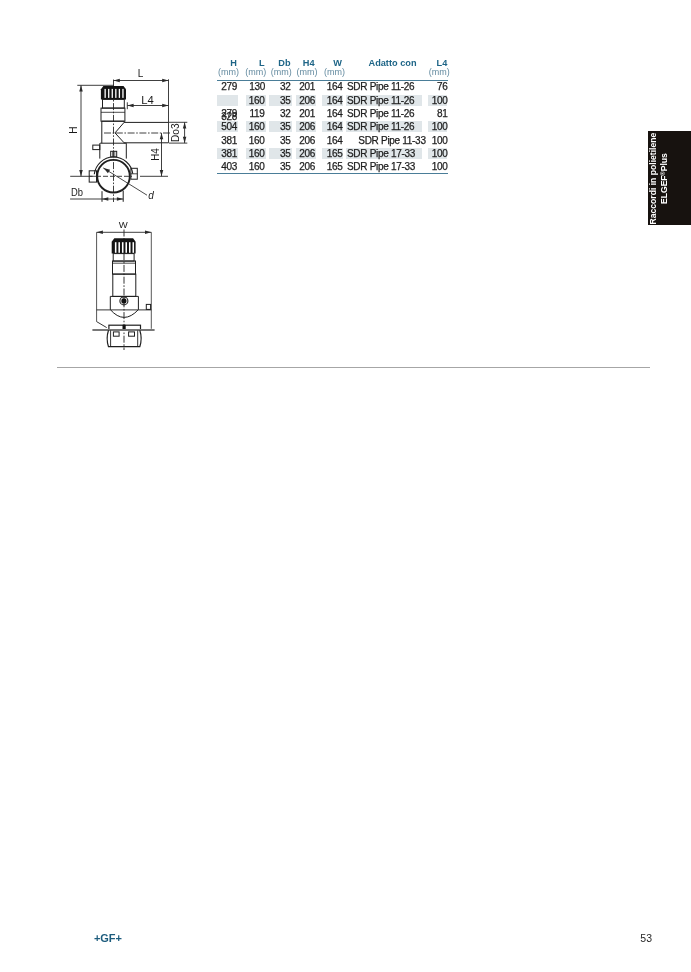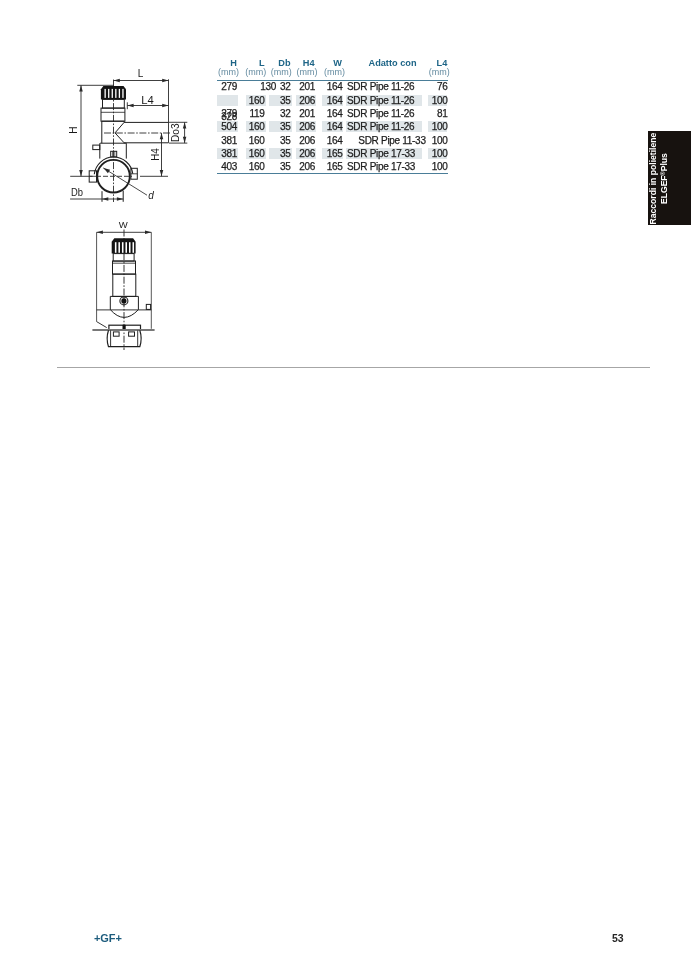--- a/index.html
+++ b/index.html
@@ -149,21 +149,21 @@
 <div class="a band" style="left:346.4px;top:121.3px;width:75.2px;height:11.0px;"></div>
 <div class="a band" style="left:428.3px;top:121.3px;width:19.1px;height:11.0px;"></div>
 <div class="a band" style="left:216.8px;top:147.9px;width:21.7px;height:11.0px;"></div>
 <div class="a band" style="left:245.8px;top:147.9px;width:19.9px;height:11.0px;"></div>
 <div class="a band" style="left:269.3px;top:147.9px;width:22.6px;height:11.0px;"></div>
 <div class="a band" style="left:296.4px;top:147.9px;width:19.9px;height:11.0px;"></div>
 <div class="a band" style="left:322.0px;top:147.9px;width:21.4px;height:11.0px;"></div>
 <div class="a band" style="left:346.4px;top:147.9px;width:75.2px;height:11.0px;"></div>
 <div class="a band" style="left:428.3px;top:147.9px;width:19.1px;height:11.0px;"></div>
 <div class="a num" style="left:197.0px;top:80.40px;width:40px;">279</div>
-<div class="a num" style="left:221px;top:80.40px;width:40px;padding-left:15px;">130</div>
+<div class="a num" style="left:210px;top:80.40px;width:40px;padding-left:15px;">130</div>
 <div class="a num" style="left:250.5px;top:80.40px;width:40px;">32</div>
 <div class="a num" style="left:275.0px;top:80.40px;width:40px;">201</div>
 <div class="a num" style="left:302.5px;top:80.40px;width:40px;">164</div>
 <div class="a num" style="left:347.0px;top:80.40px;width:90px;text-align:left;">SDR Pipe 11-26</div>
 <div class="a num" style="left:407.5px;top:80.40px;width:40px;">76</div>
 <div class="a num" style="left:197.0px;top:93.68px;width:40px;margin-top:16px;">328</div>
 <div class="a num" style="left:224.5px;top:93.68px;width:40px;">160</div>
 <div class="a num" style="left:250.5px;top:93.68px;width:40px;">35</div>
 <div class="a num" style="left:275.0px;top:93.68px;width:40px;">206</div>
 <div class="a num" style="left:302.5px;top:93.68px;width:40px;">164</div>
@@ -202,13 +202,13 @@
 <div class="a num" style="left:250.5px;top:160.08px;width:40px;">35</div>
 <div class="a num" style="left:275.0px;top:160.08px;width:40px;">206</div>
 <div class="a num" style="left:302.5px;top:160.08px;width:40px;">165</div>
 <div class="a num" style="left:347.0px;top:160.08px;width:90px;text-align:left;">SDR Pipe 17-33</div>
 <div class="a num" style="left:407.5px;top:160.08px;width:40px;">100</div>
 <div class="a" style="left:648px;top:130.7px;width:43px;height:94px;background:#17120f;">
   <div style="position:absolute;left:-25.5px;top:25.5px;width:94px;height:43px;transform:rotate(-90deg);text-align:center;color:#ffffff;font-weight:bold;font-size:8.6px;line-height:9.6px;padding-top:2.2px;">Raccordi in polietilene<br>ELGEF<span style="font-size:5.5px;vertical-align:2px;">®</span>Plus</div>
 </div>
 <div class="a" style="left:57px;top:367px;width:593px;height:1px;background:#a6a6a6;"></div>
 <div class="a" style="left:62px;top:931.5px;width:60px;font-size:11px;font-weight:bold;color:#1d5c7d;text-align:right;">+GF+</div>
-<div class="a" style="left:612px;top:932px;width:40px;font-size:10.5px;font-weight:bold;color:#262626;">53</div>
+<div class="a" style="left:612px;top:932px;width:40px;font-size:10.5px;font-weight:normal;color:#262626;text-align:right;">53</div>
 
 </body></html>

